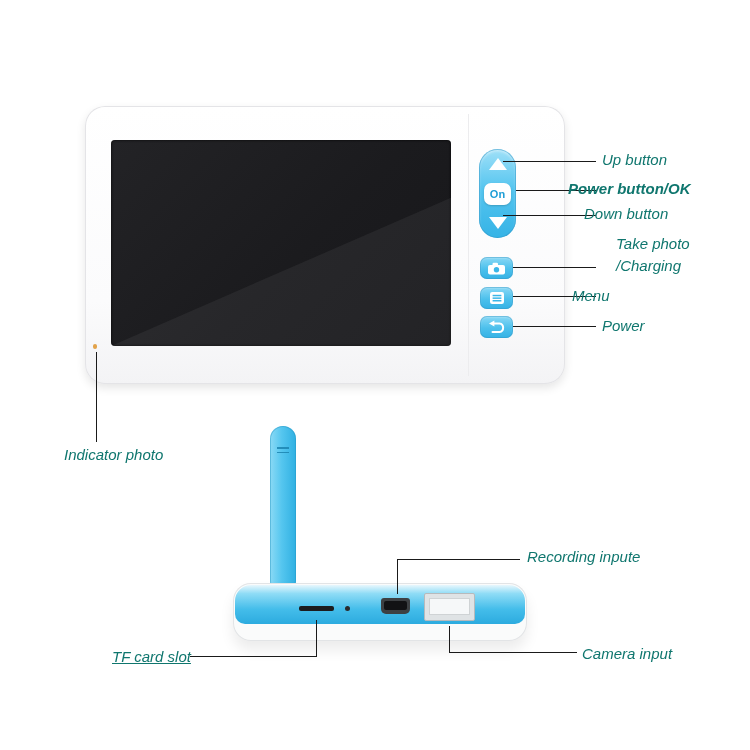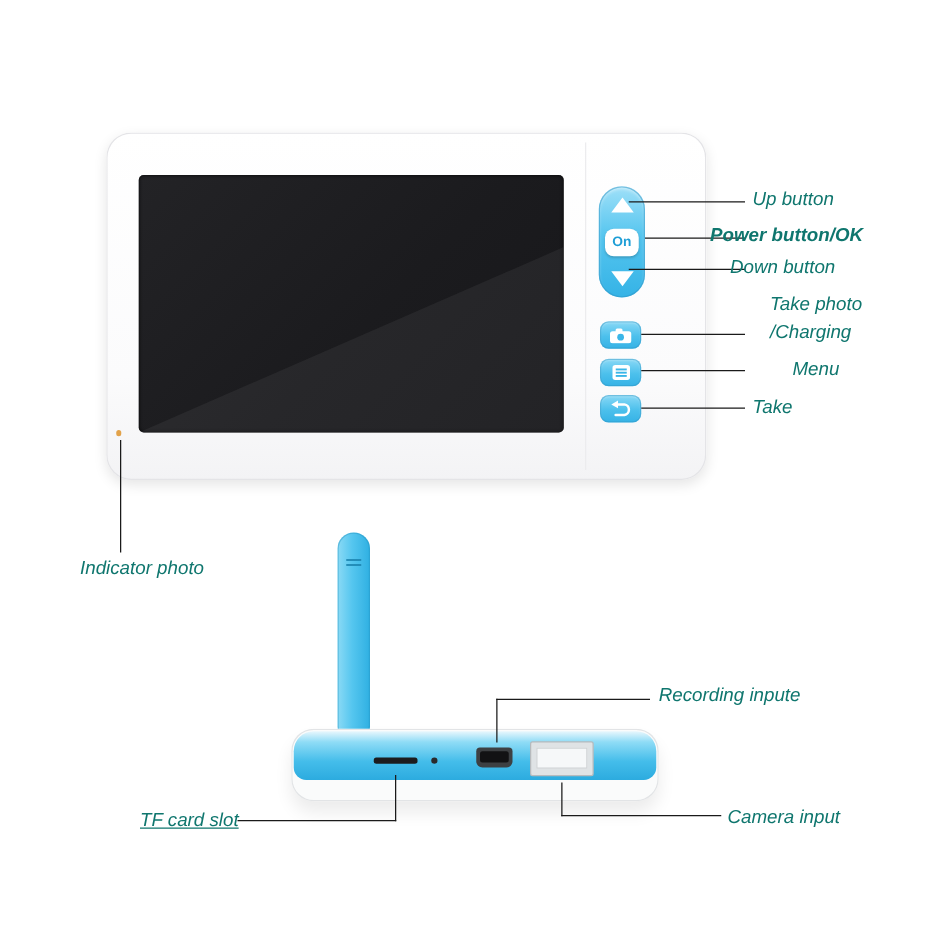--- a/index.html
+++ b/index.html
@@ -55,21 +55,21 @@
   #line-photo { left:513px; top:267px; width:83px; height:1px; }
   #line-menu  { left:513px; top:296px; width:83px; height:1px; }
   #line-back  { left:513px; top:326px; width:83px; height:1px; }
   #line-indicator { left:96px; top:352px; width:1px; height:90px; }
 
   
   #lbl-up     { left:602px; top:151px; }
   #lbl-power  { left:568px; top:180px;font-weight:bold; }
   #lbl-down   { left:584px; top:205px; }
   #lbl-photo  { left:616px; top:233px; line-height:22px; }
-  #lbl-menu   { left:634px; top:287px; }
+  #lbl-menu   { left:572px; top:287px; }
   #lbl-back   { left:602px; top:317px; }
   #lbl-indicator { left:64px;  top:446px; }
   #lbl-charging  { left:527px; top:548px; }
   #lbl-tf        { left:112px; top:648px;text-decoration:underline; }
   #lbl-camera    { left:582px; top:645px;text-align:right; }
 
   
   #antenna { position:absolute; left:270px; top:426px; width:26px; height:168px; border-radius:13px;
              background:linear-gradient(90deg,#8bdaf5 0%,#55c6ef 45%,#2fb0e2 100%);
              box-shadow:inset 0 0 0 1px rgba(41,150,196,.45); }
@@ -144,21 +144,21 @@
   <div class="line" id="line-indicator"></div>
 
   <div class="label" id="lbl-up">Up button</div>
   <div class="label" id="lbl-power">Power button/OK</div>
   <div class="label" id="lbl-down">Down button</div>
   <div class="label" id="lbl-photo">
     <div>Take photo</div>
     <div>/Charging</div>
   </div>
   <div class="label" id="lbl-menu">Menu</div>
-  <div class="label" id="lbl-back">Take</div>
+  <div class="label" id="lbl-back">Power</div>
   <div class="label" id="lbl-indicator">Indicator photo</div>
 
   <div id="antenna">
     <div id="antenna-notch"></div>
   </div>
   <div id="base">
     <div id="rim"></div>
     <div id="tf-slot"></div>
     <div id="pin-hole"></div>
     <div id="micro-usb">

